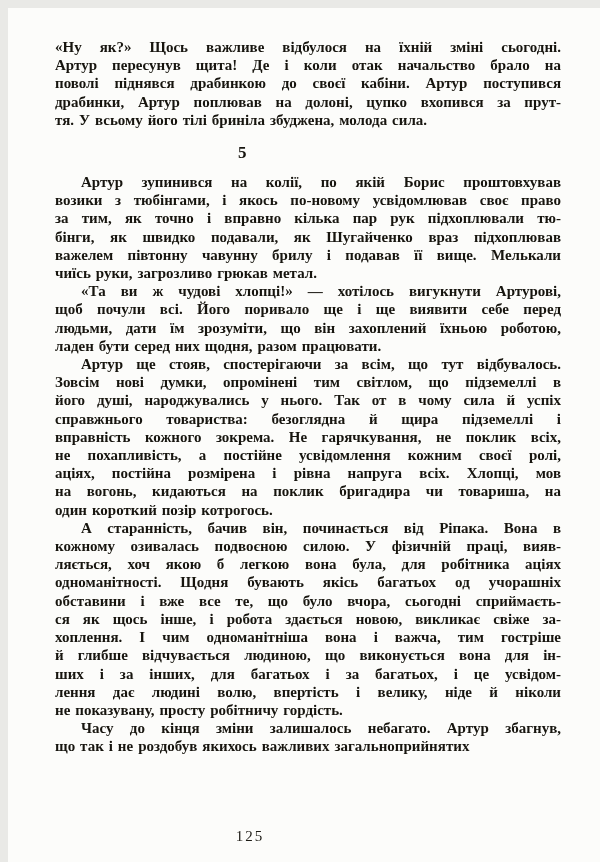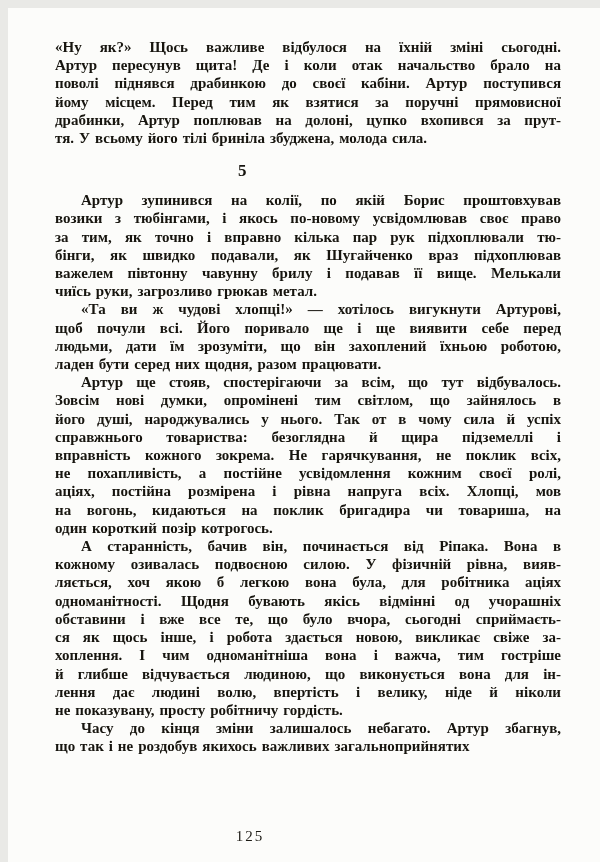--- a/index.html
+++ b/index.html
@@ -65,59 +65,59 @@
 </style>
 </head>
 <body>
 
 <main class="scan-page">
   <div class="text-column">
       <p class="para">
         <span class="line">«Ну як?» Щось важливе відбулося на їхній зміні сьогодні.</span>
         <span class="line">Артур пересунув щита! Де і коли отак начальство брало на</span>
         <span class="line">поволі піднявся драбинкою до своєї кабіни. Артур поступився</span>
-        <span class="line">йому місцем. Перед тим як взятися за поручні прямовисної</span>
         <span class="line">драбинки, Артур поплював на долоні, цупко вхопився за прут-</span>
         <span class="line last">тя. У всьому його тілі бриніла збуджена, молода сила.</span>
       </p>
       <div class="section-heading">5</div>
       <p class="para">
         <span class="line first-indent">Артур зупинився на колії, по якій Борис проштовхував</span>
         <span class="line">возики з тюбінгами, і якось по-новому усвідомлював своє право</span>
         <span class="line">за тим, як точно і вправно кілька пар рук підхоплювали тю-</span>
         <span class="line">бінги, як швидко подавали, як Шугайченко враз підхоплював</span>
         <span class="line">важелем півтонну чавунну брилу і подавав її вище. Мелькали</span>
         <span class="line last">чиїсь руки, загрозливо грюкав метал.</span>
       </p>
       <p class="para">
         <span class="line first-indent">«Та ви ж чудові хлопці!» — хотілось вигукнути Артурові,</span>
         <span class="line">щоб почули всі. Його поривало ще і ще виявити себе перед</span>
         <span class="line">людьми, дати їм зрозуміти, що він захоплений їхньою роботою,</span>
         <span class="line last">ладен бути серед них щодня, разом працювати.</span>
       </p>
       <p class="para">
         <span class="line first-indent">Артур ще стояв, спостерігаючи за всім, що тут відбувалось.</span>
-        <span class="line">Зовсім нові думки, опромінені тим світлом, що зайнялось в</span>
+        <span class="line">Зовсім нові думки, опромінені тим світлом, що підземеллі в</span>
         <span class="line">його душі, народжувались у нього. Так от в чому сила й успіх</span>
         <span class="line">справжнього товариства: безоглядна й щира підземеллі і</span>
         <span class="line">вправність кожного зокрема. Не гарячкування, не поклик всіх,</span>
         <span class="line">не похапливість, а постійне усвідомлення кожним своєї ролі,</span>
         <span class="line">аціях, постійна розмірена і рівна напруга всіх. Хлопці, мов</span>
         <span class="line">на вогонь, кидаються на поклик бригадира чи товариша, на</span>
         <span class="line last">один короткий позір котрогось.</span>
       </p>
       <p class="para">
         <span class="line first-indent">А старанність, бачив він, починається від Ріпака. Вона в</span>
-        <span class="line">кожному озивалась подвоєною силою. У фізичній рівна, вияв-</span>
+        <span class="line">кожному озивалась подвоєною силою. У фізичній праці, вияв-</span>
         <span class="line">ляється, хоч якою б легкою вона була, для робітника аціях</span>
-        <span class="line">одноманітності. Щодня бувають якісь відмінні од учорашніх</span>
+        <span class="line">одноманітності. Щодня бувають якісь багатьох од учорашніх</span>
         <span class="line">обставини і вже все те, що було вчора, сьогодні сприймаєть-</span>
         <span class="line">ся як щось інше, і робота здається новою, викликає свіже за-</span>
         <span class="line">хоплення. І чим одноманітніша вона і важча, тим гостріше</span>
         <span class="line">й глибше відчувається людиною, що виконується вона для ін-</span>
+        <span class="line">ших і за інших, для багатьох і за багатьох, і це усвідом-</span>
         <span class="line">лення дає людині волю, впертість і велику, ніде й ніколи</span>
         <span class="line last">не показувану, просту робітничу гордість.</span>
       </p>
       <p class="para">
         <span class="line first-indent">Часу до кінця зміни залишалось небагато. Артур збагнув,</span>
         <span class="line last">що так і не роздобув якихось важливих загальноприйнятих</span>
       </p>
     </div>
   <div class="page-number">125</div>
 </main>

